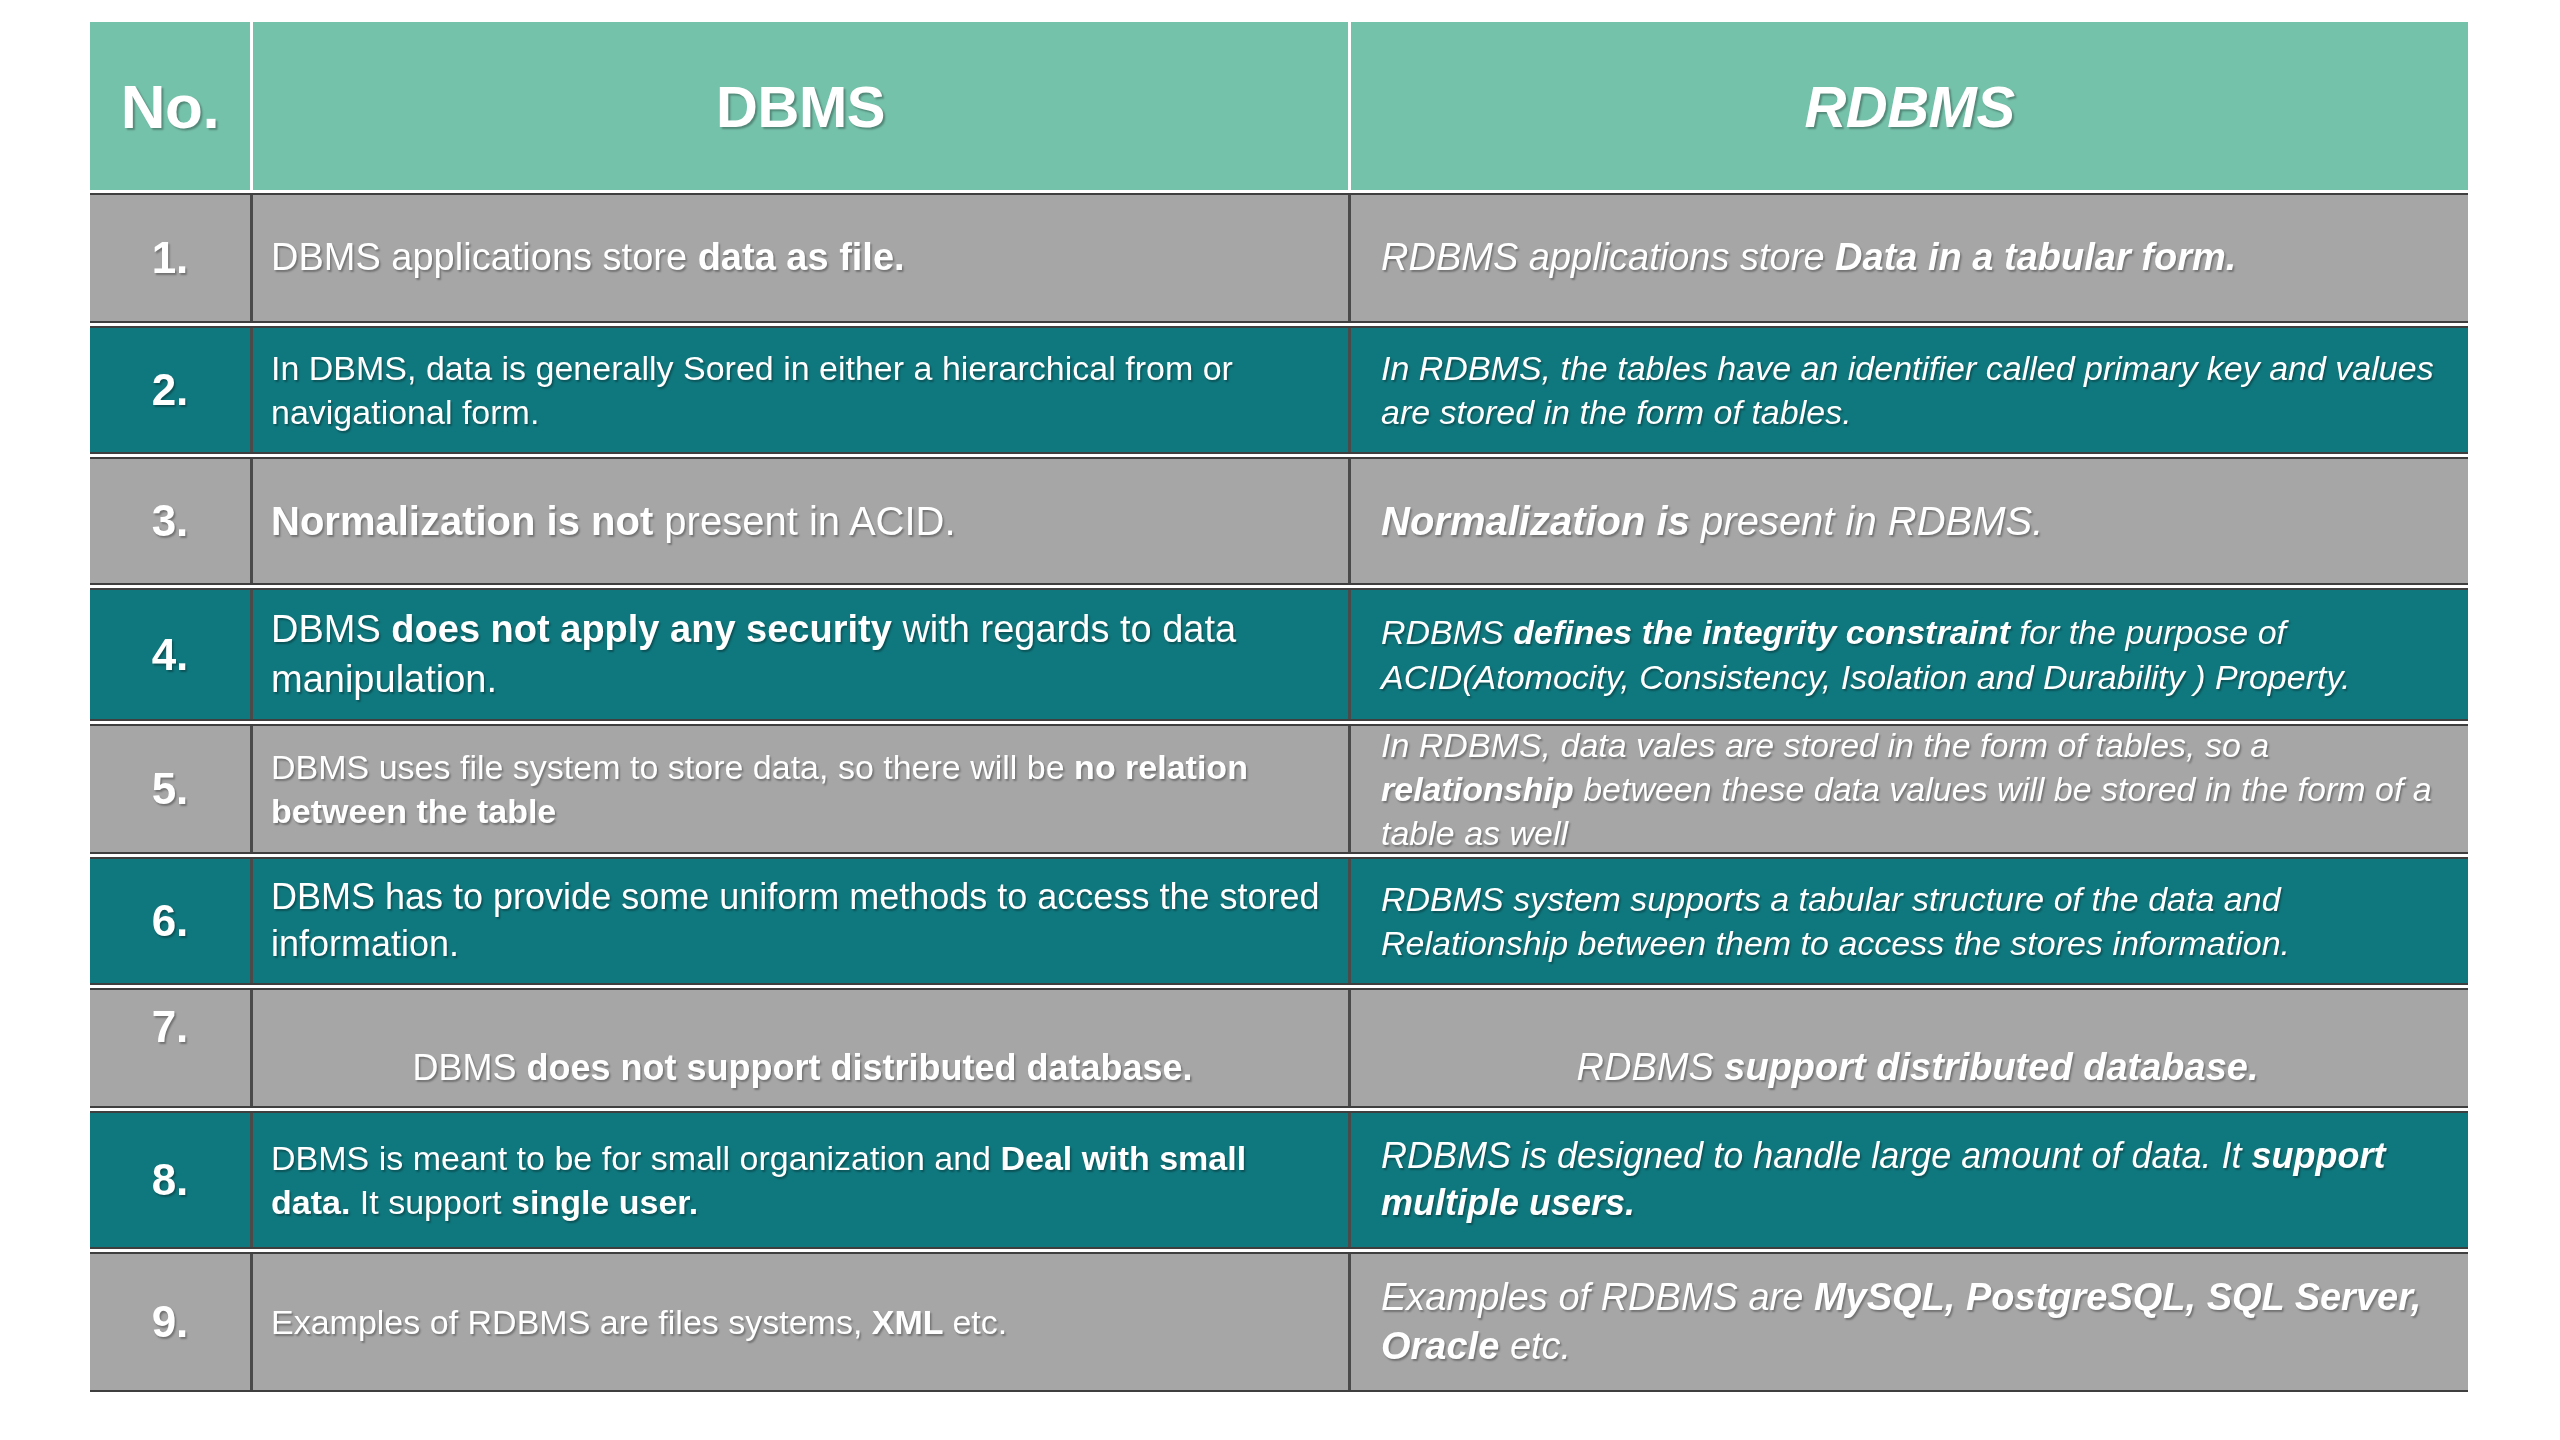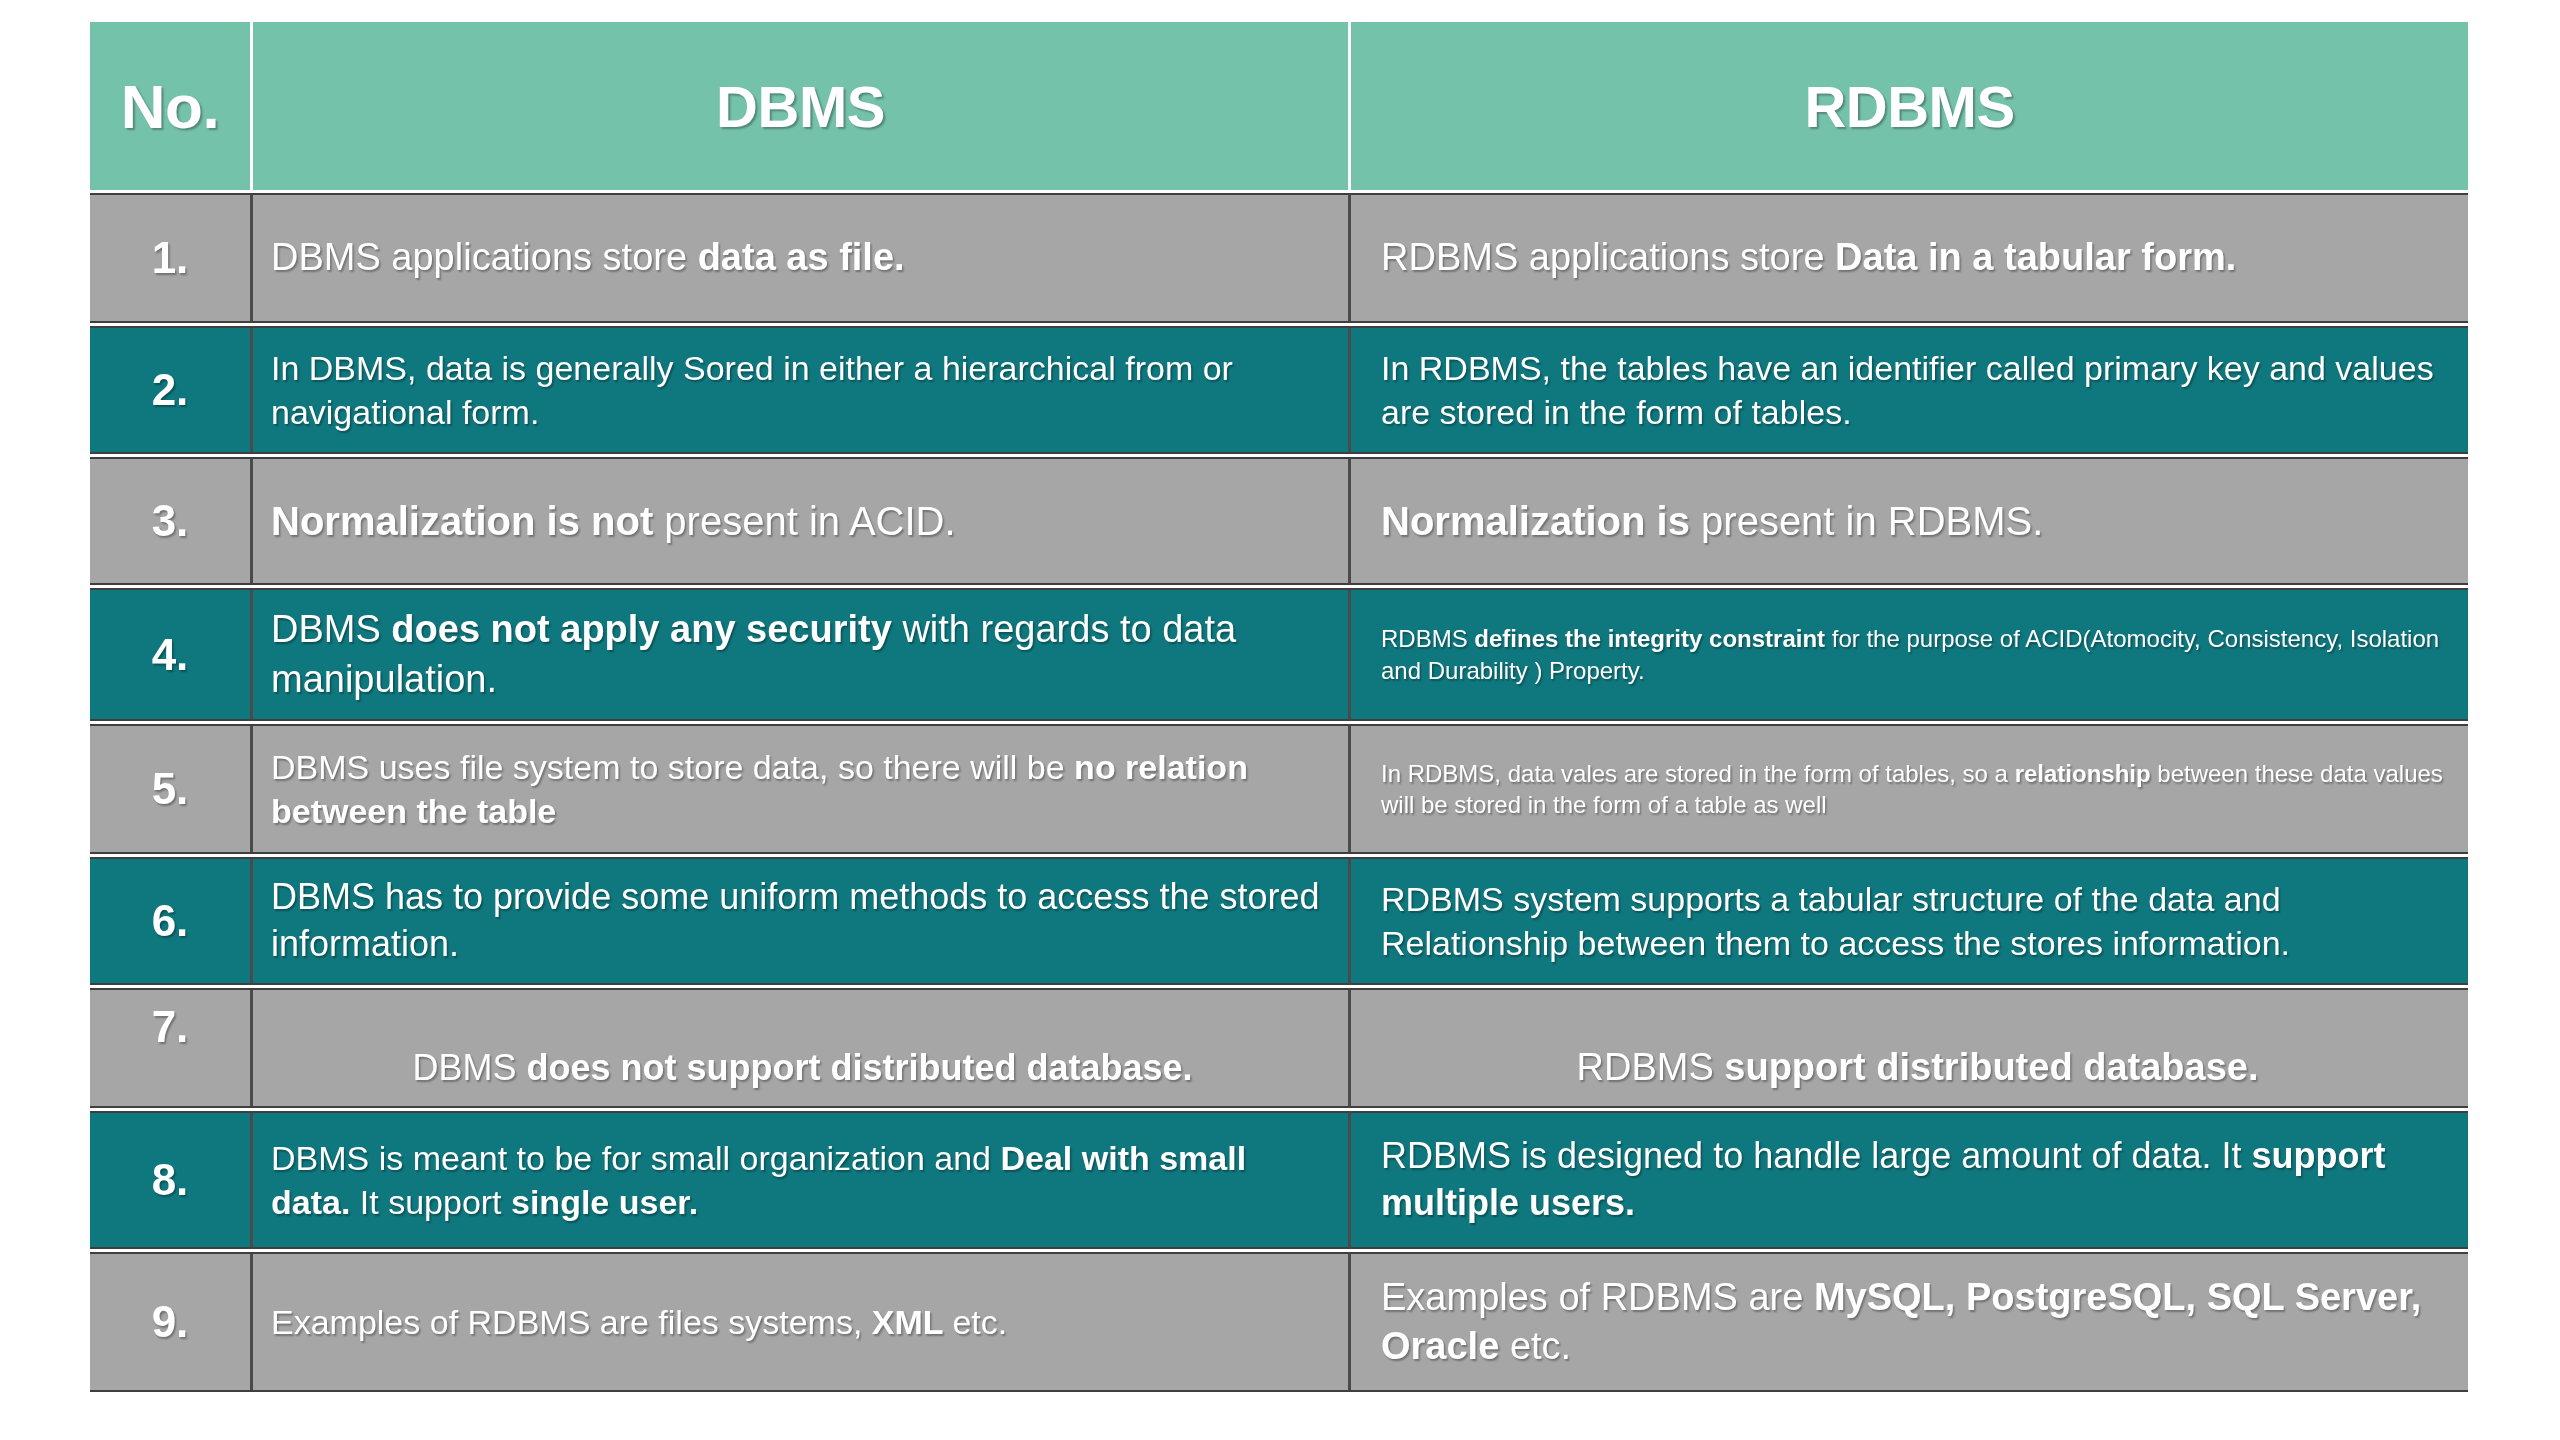--- a/index.html
+++ b/index.html
@@ -46,21 +46,21 @@
   .body-row + .body-row { margin-top: 3px; }
 
   .cell {
     position: relative;
     color: #ffffff;
     text-shadow: 1.5px 1.5px 2px rgba(0,0,0,0.32);
   }
 
   .c-no    { width: 160px;  flex: 0 0 160px; }
   .c-dbms  { width: 1098px; flex: 0 0 1098px; }
-  .c-rdbms { width: 1120px; flex: 1 1 auto; }
+  .c-rdbms { width: 1120px; flex: 1 1 auto; font-style: italic; }
 
   .body-row .c-dbms  { border-left: 3px solid #4a4a4a; }
   .body-row .c-rdbms { border-left: 3px solid #4a4a4a; padding-left: 12px; }
   .header-row .c-dbms  { border-left: 3px solid #ffffff; }
   .header-row .c-rdbms { border-left: 3px solid #ffffff; }
 
   .gray { background: #A6A6A6; }
   .teal { background: #0F787E; }
 
   .num {
@@ -80,21 +80,21 @@
     line-height: 1.30;
     align-items: center;
   }
   .txt.bottom { align-items: flex-end; padding-bottom: 14px; }
   .txt.center-x { justify-content: center; }
 
   .s34 { font-size: 34px; }
   .s36 { font-size: 36px; }
   .s38 { font-size: 38px; }
   .s40 { font-size: 40px; }
-  .s28 { font-size: 24px; }
+  .s28 { font-size: 34px; }
 
   b { font-weight: bold; }
 
   
   .h1 { height: 130px; }
   .h2 { height: 128px; }
   .h3 { height: 128px; }
   .h4 { height: 133px; }
   .h5 { height: 130px; }
   .h6 { height: 128px; }

